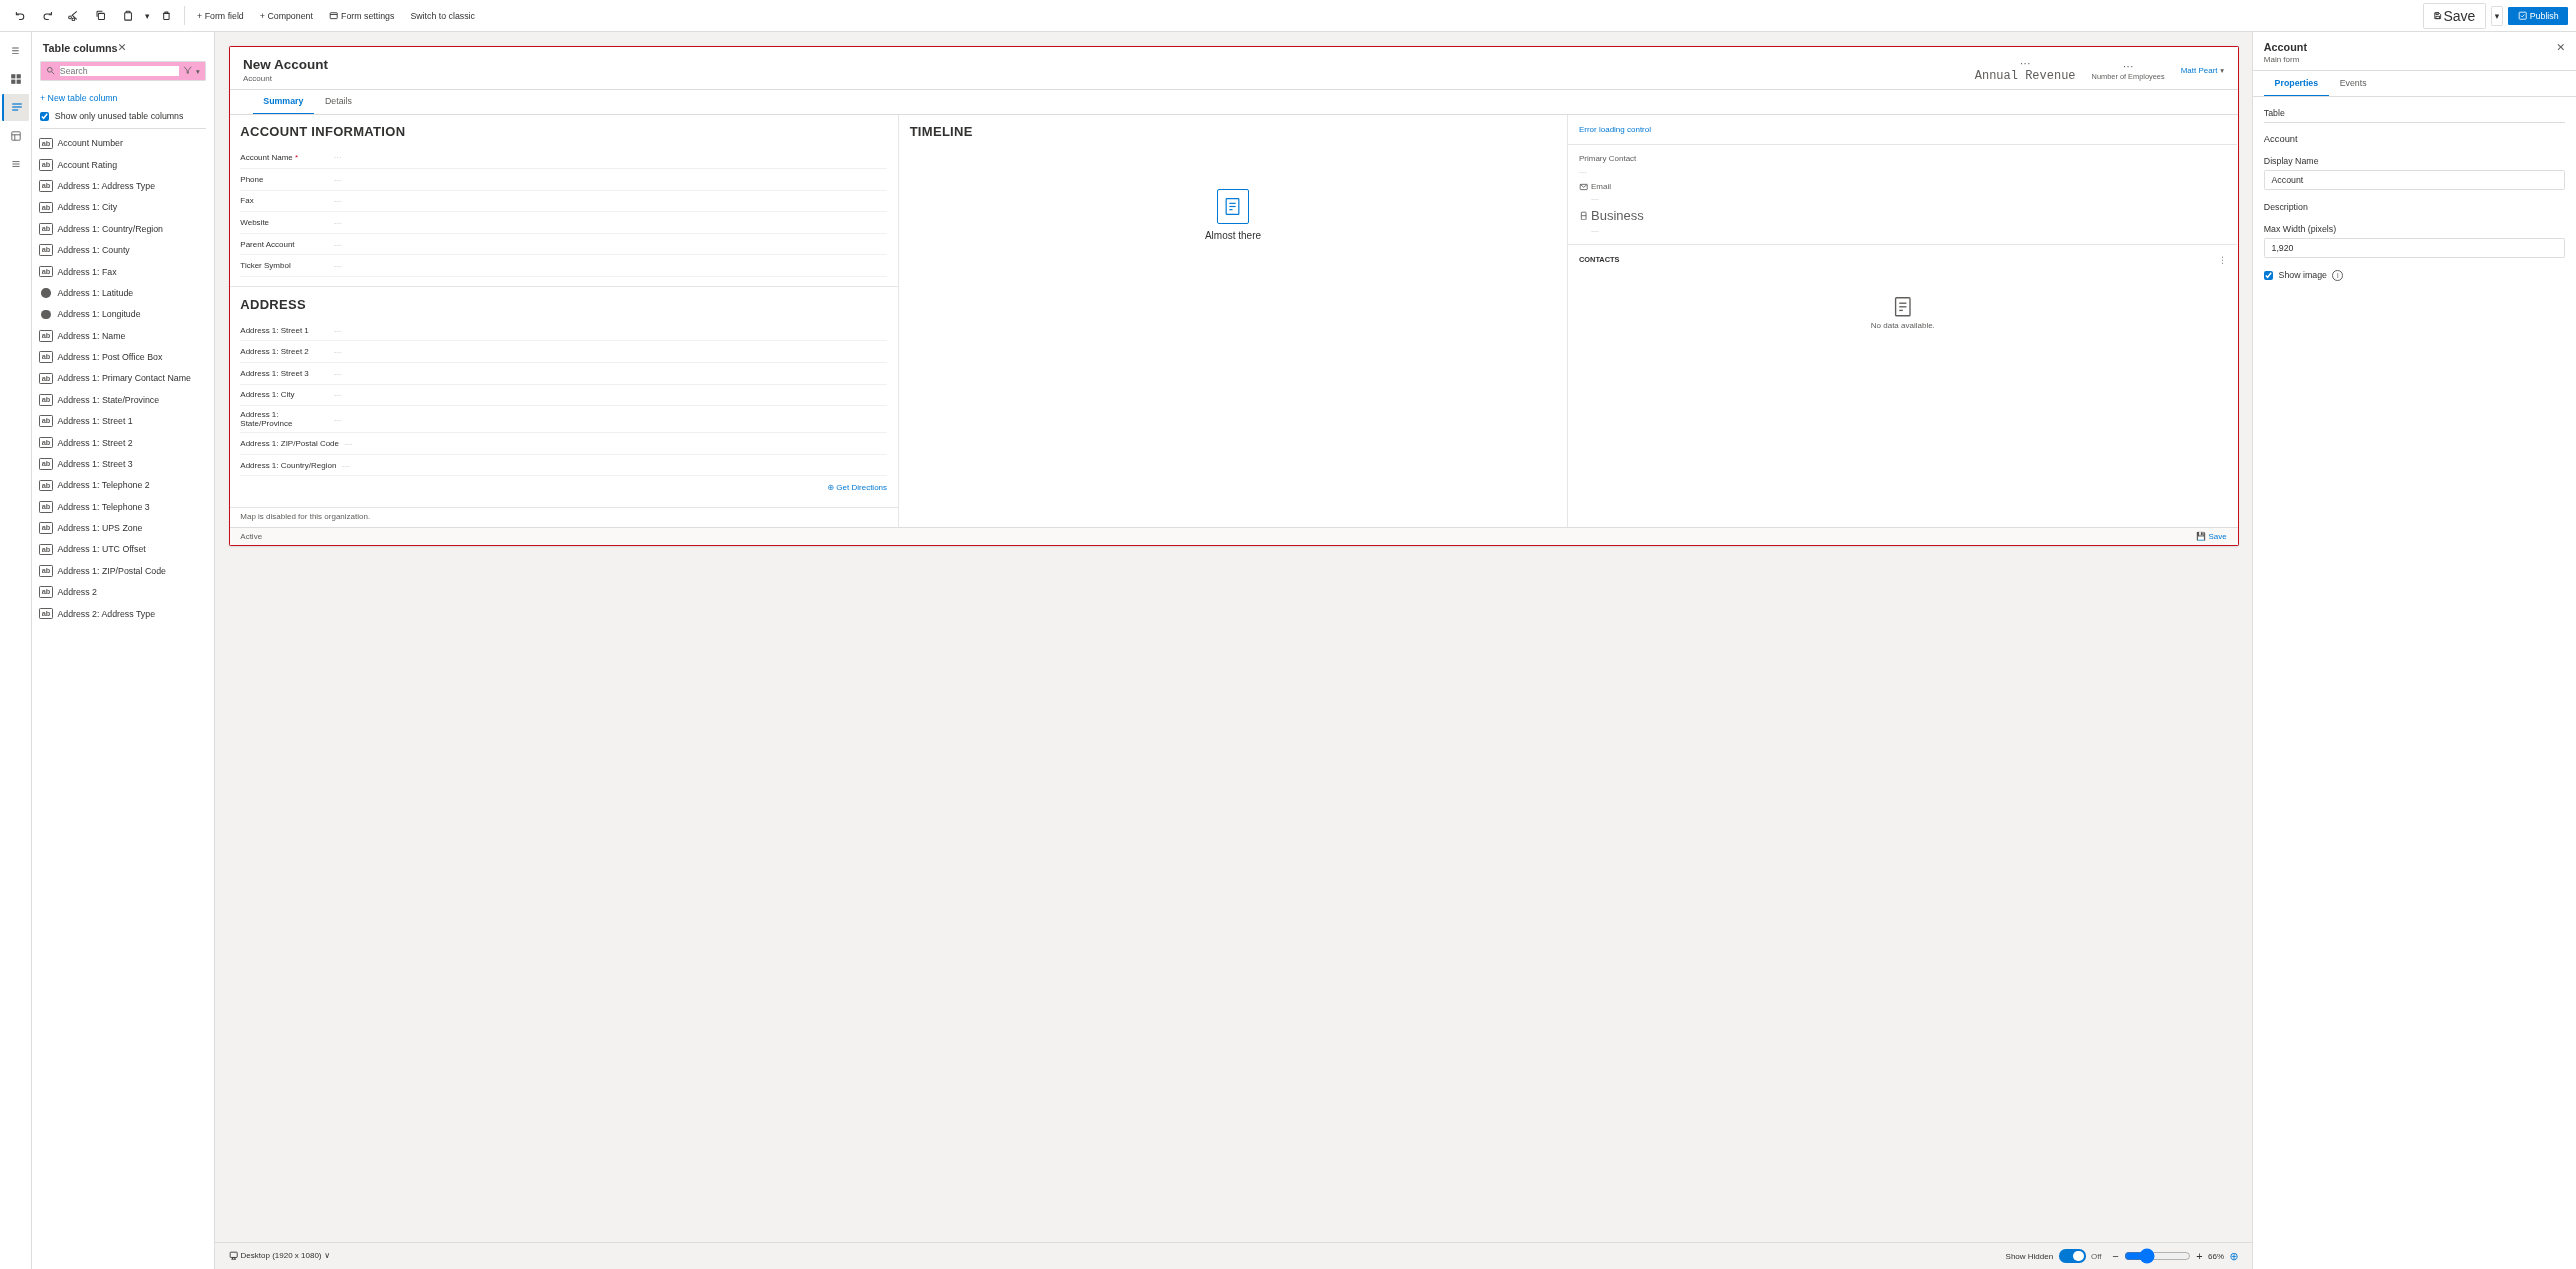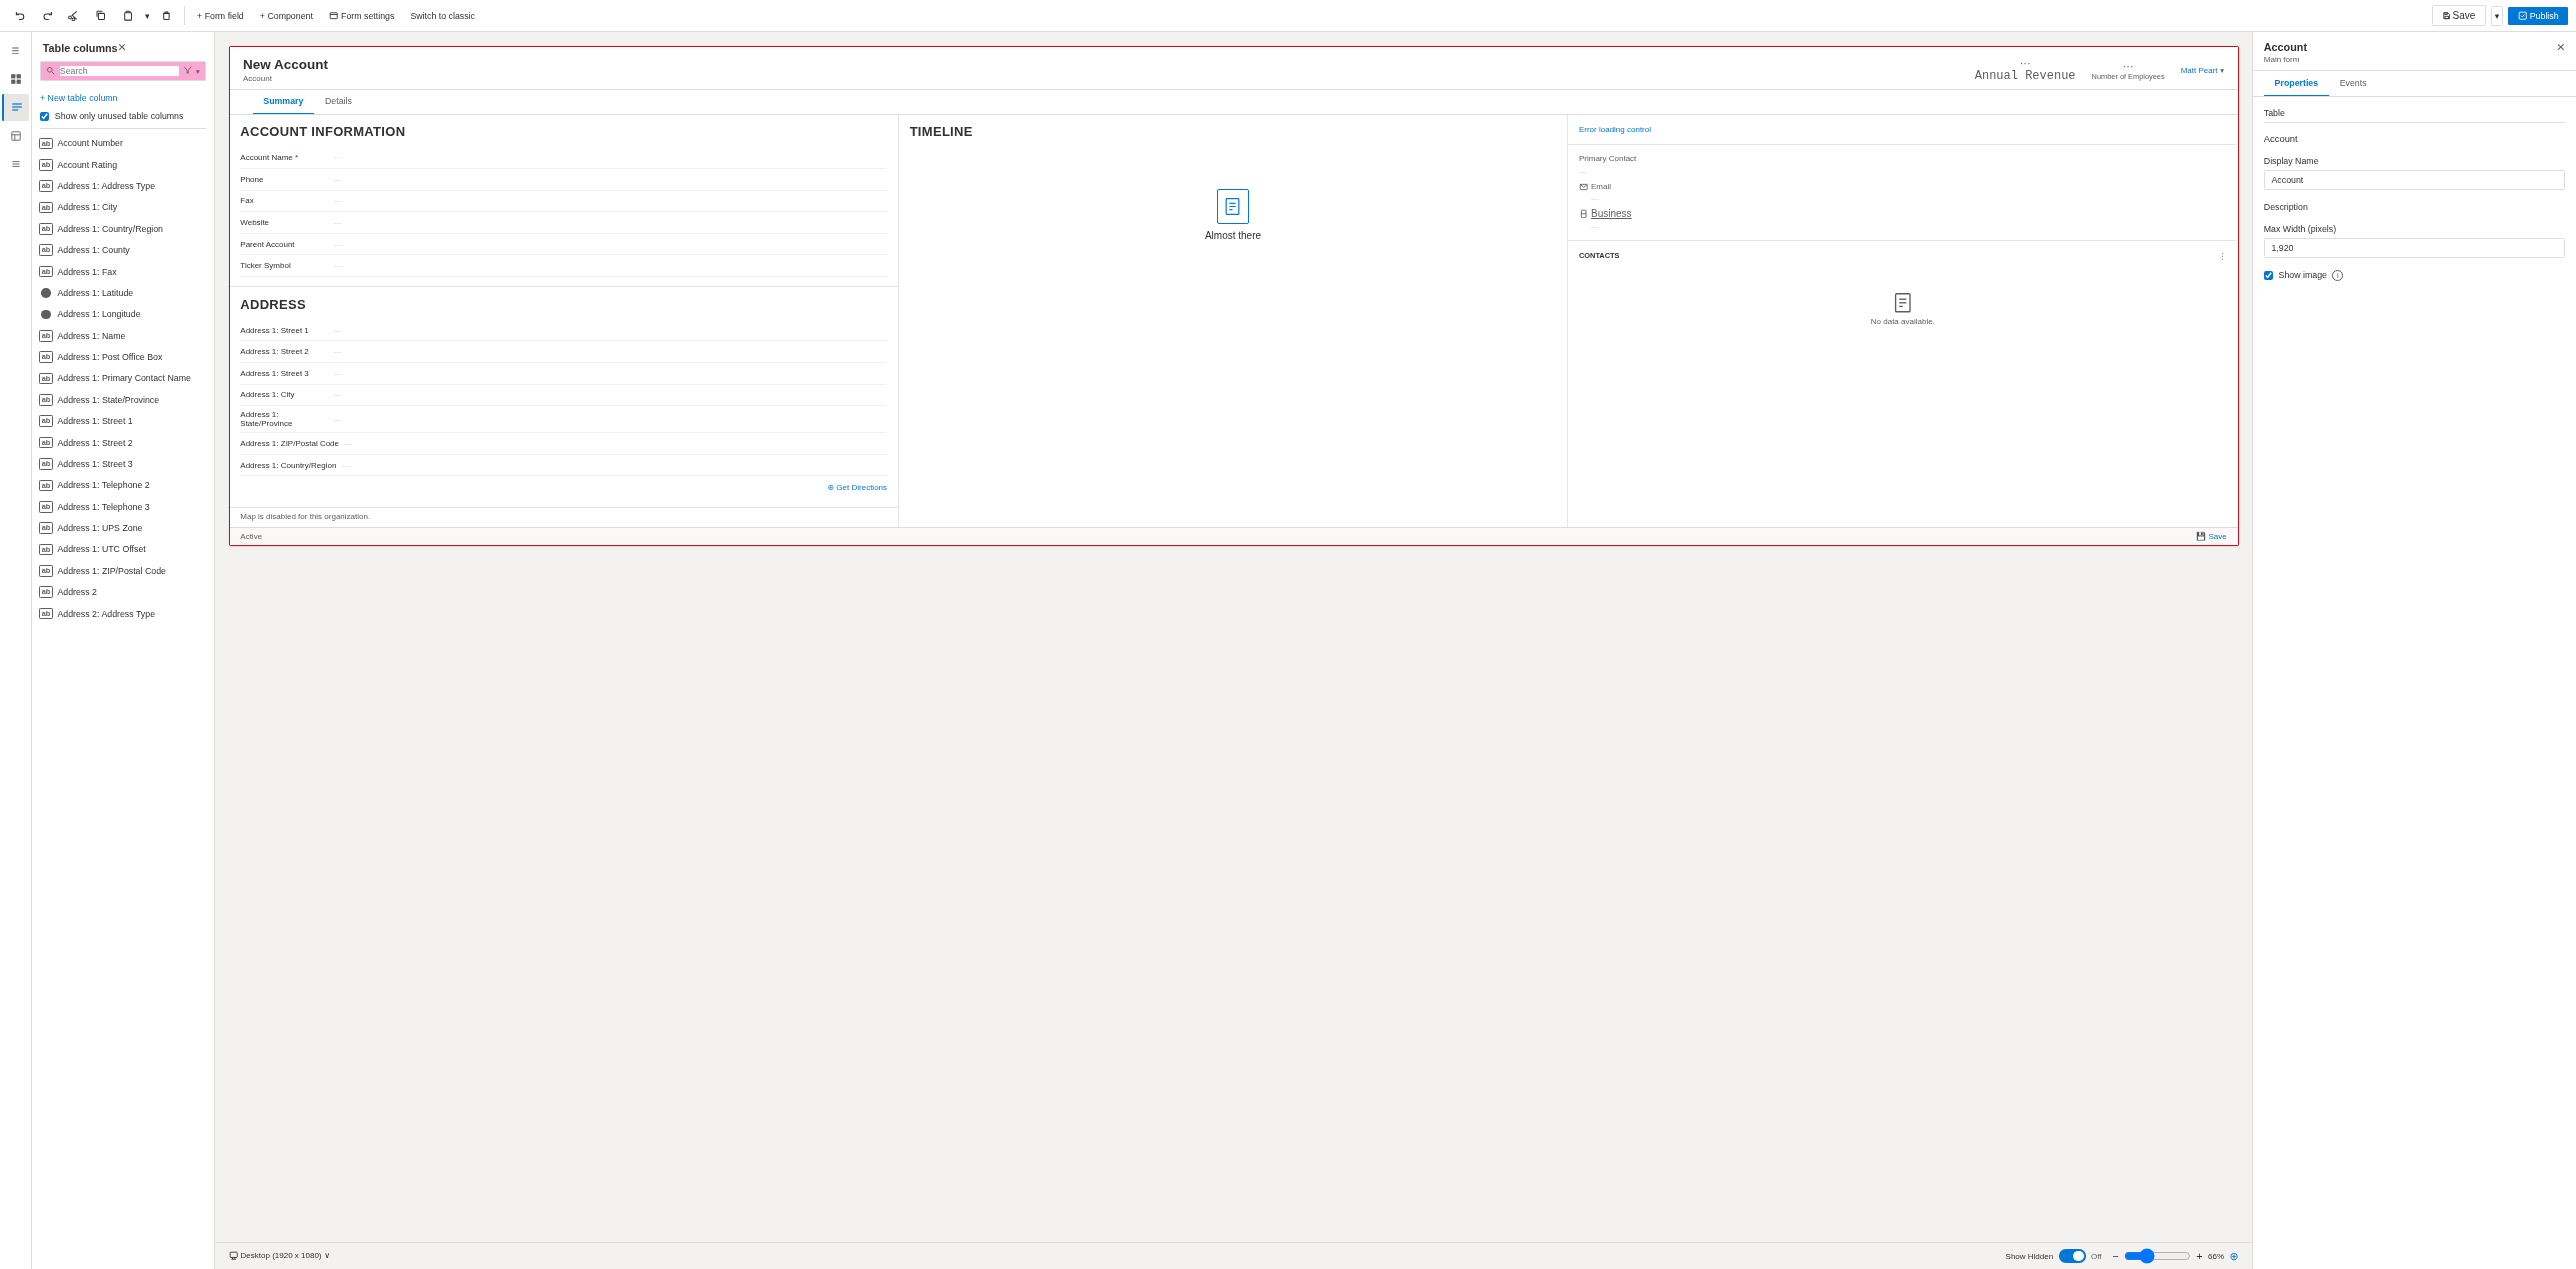--- a/index.html
+++ b/index.html
@@ -16,21 +16,21 @@
     .toolbar-btn {
       display: flex; align-items: center; gap: 2.7px;
       padding: 4px 6.7px; border: none; background: none; cursor: pointer;
       font-size: 8.8px; color: #323130; border-radius: 1.3px;
     }
     .toolbar-btn svg { width: 10.8px; height: 10.8px; }
     .toolbar-divider { width: 0.7px; height: 19px; background: #ddd; margin: 0 2.7px; }
     .save-btn {
       display: flex; align-items: center; gap: 1px;
       padding: 4px 9.4px; border: 0.7px solid #ddd; background: #fff;
-      cursor: pointer; font-size: 10px; color: #323130; border-radius: 1.3px;
+      cursor: pointer; font-size: 14px; color: #323130; border-radius: 1.3px;
     }
     .publish-btn {
       display: flex; align-items: center; gap: 2.7px;
       padding: 4px 9.4px; border: none; background: #0078d4;
       cursor: pointer; font-size: 8.8px; color: #fff; border-radius: 1.3px;
     }
 
     
     .main-layout {
       display: flex; height: calc(1269px - 32px);
@@ -643,21 +643,21 @@
                     <polyline points="2,4 8,9 14,4"></polyline>
                   </svg>
                 <span style="font-size:8px;color:#605e5c;">Email</span>
               </div>
               <div style="font-size:8px;color:#d0d0d0;margin-bottom:5.4px;margin-left:12px;">---</div>
               <div style="display:flex; align-items:center; gap:2.7px; margin-bottom:2.7px;">
                 <svg viewBox="0 0 16 16" fill="none" stroke="#605e5c" stroke-width="1.5" width="9.4" height="9.4">
                     <rect x="4" y="2" width="8" height="13" rx="1"></rect>
                     <line x1="4" y1="8" x2="12" y2="8"></line>
                   </svg>
-                <span style="font-size:10px;color:#605e5c;text-decoration:underline;">Business</span>
+                <span style="font-size:13px;color:#605e5c;">Business</span>
               </div>
               <div style="font-size:8px;color:#d0d0d0;margin-left:12px;">---</div>
             </div>
             <div style="padding: 9.4px 10.8px;">
               <div class="contacts-header">
                 <span class="contacts-title">CONTACTS</span>
                 <span class="contacts-more">⋮</span>
               </div>
               <div class="no-data">
                 <svg viewBox="0 0 24 24" fill="none" stroke="#605e5c" stroke-width="1.5" width="21.6" height="21.6">

